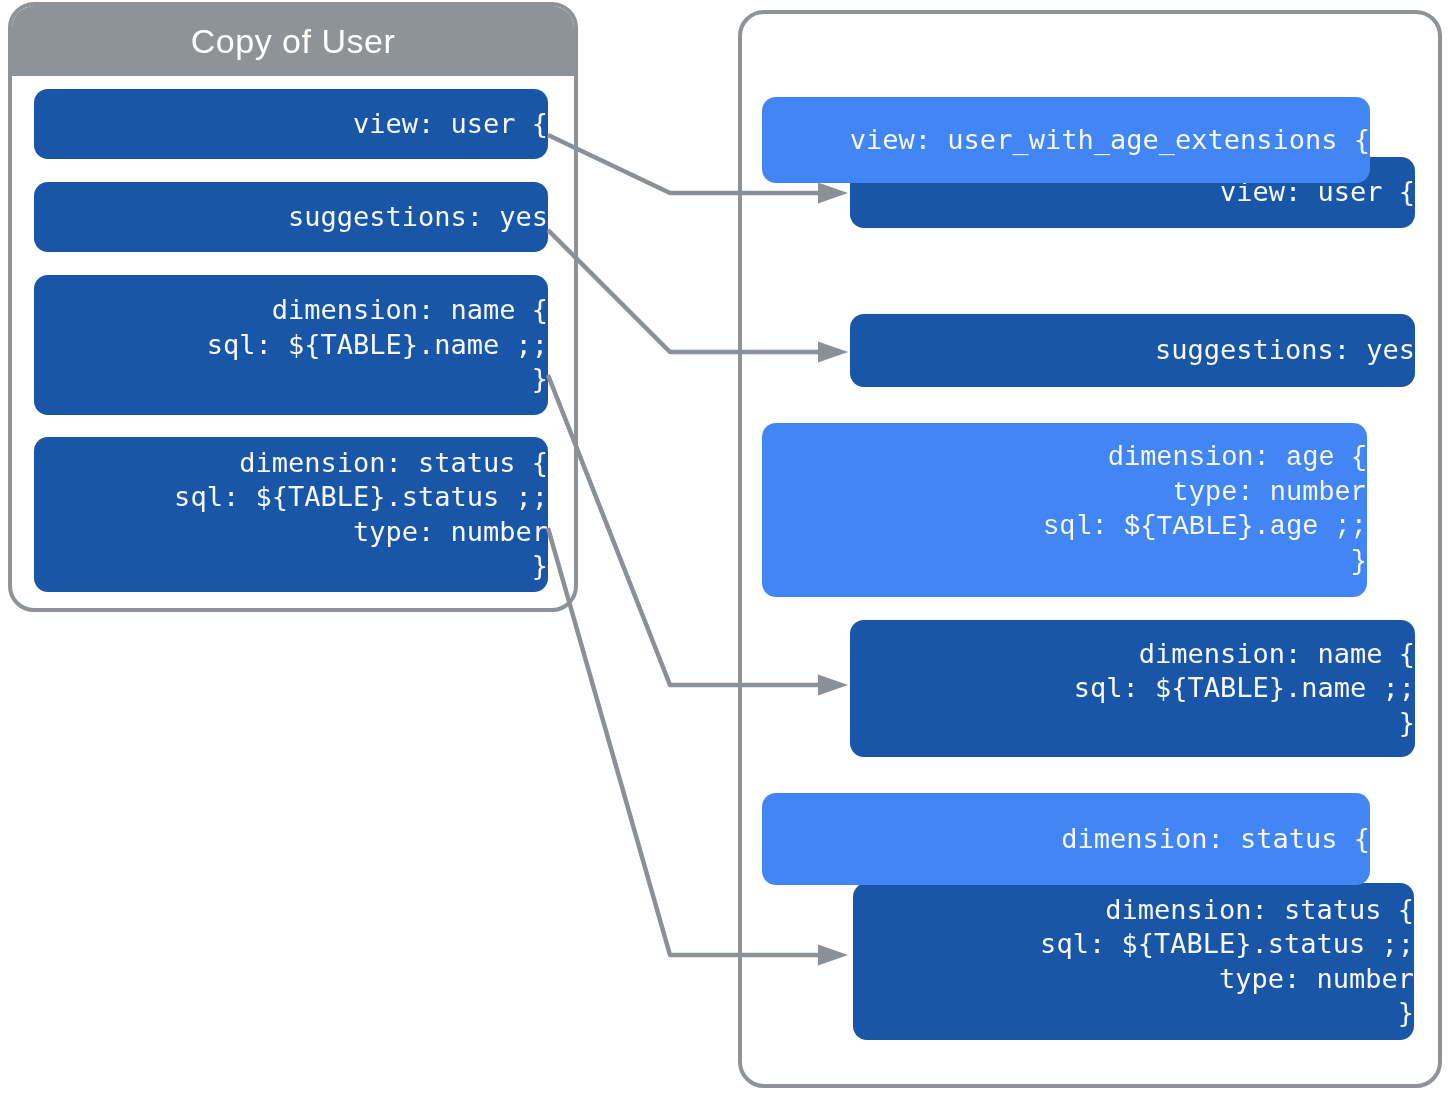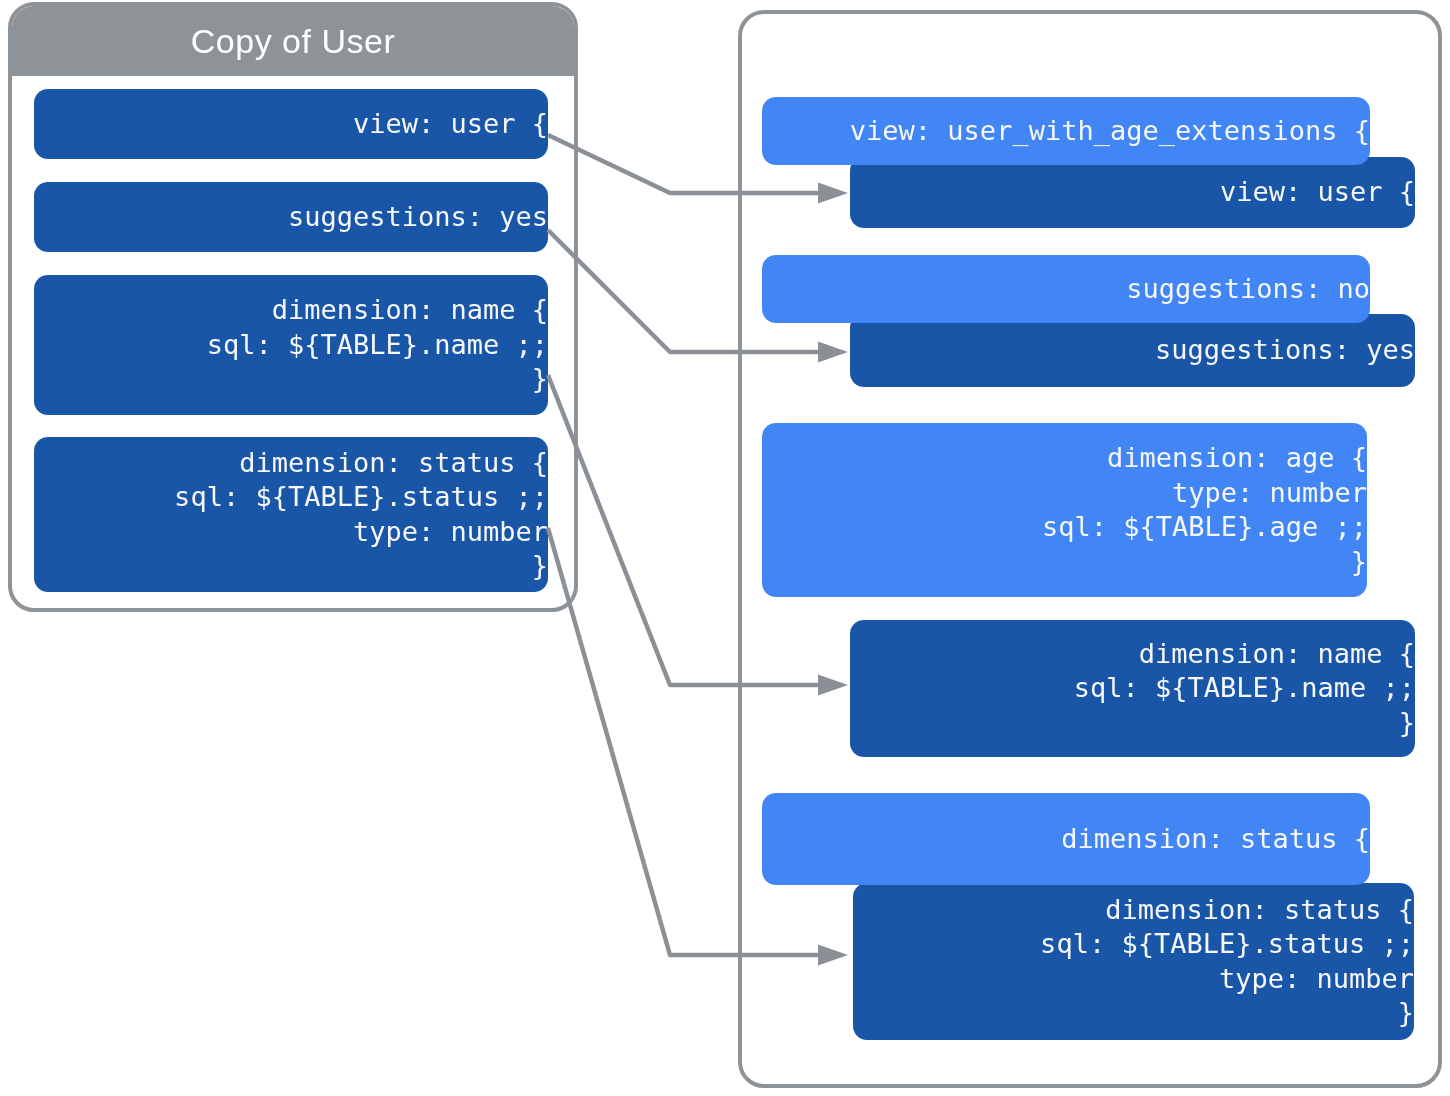--- a/index.html
+++ b/index.html
@@ -55,25 +55,25 @@
   .light { background: var(--light-blue); z-index: 2; }
 
   
   .lb { left: 22px; width: 514px; padding-left: 25px; }
   .lb1 { top: 83px;  height: 70px; }
   .lb2 { top: 176px; height: 70px; }
   .lb3 { top: 269px; height: 140px; }
   .lb4 { top: 431px; height: 155px; }
 
   
-  .rb-view-light   { left: 20px;  top: 83px;  width: 608px; height: 68px;  padding-left: 40px; }
+  .rb-view-light   { left: 20px;  top: 83px;  width: 608px; height: 86px;  padding-left: 40px; }
   .rb-view-dark    { left: 108px; top: 143px; width: 565px; height: 71px;  padding-left: 20px; }
   .rb-sugg-light   { left: 20px;  top: 241px; width: 608px; height: 68px;  padding-left: 40px; }
   .rb-sugg-dark    { left: 108px; top: 300px; width: 565px; height: 73px;  padding-left: 20px; }
-  .rb-age-light    { left: 20px;  top: 409px; width: 605px; height: 174px; padding-left: 40px; }
+  .rb-age-light    { left: 20px;  top: 409px; width: 605px; height: 174px; padding-left: 40px; font-family: Liberation Mono, monospace; }
   .rb-name-dark    { left: 108px; top: 606px; width: 565px; height: 137px; padding-left: 28px; }
   .rb-status-light { left: 20px;  top: 779px; width: 608px; height: 92px;  padding-left: 24px; }
   .rb-status-dark  { left: 111px; top: 869px; width: 561px; height: 157px; padding-left: 26px; }
 
   #arrow-layer {
     position: absolute;
     left: 0; top: 0;
     width: 1450px;
     height: 1096px;
     z-index: 3;
@@ -120,23 +120,20 @@
     <div class="code-block dark rb-view-dark">
       <div>view: user {</div>
     </div>
     <div class="code-block light rb-view-light">
       <div>view: user_with_age_extensions {</div>
     </div>
 
     <div class="code-block dark rb-sugg-dark">
       <div>suggestions: yes</div>
     </div>
-    <div class="code-block light rb-sugg-light">
-      <div>suggestions: no</div>
-    </div>
 
     <div class="code-block light rb-age-light">
       <div>dimension: age {</div>
       <div>     type: number</div>
       <div>     sql: ${TABLE}.age ;;</div>
       <div>}</div>
     </div>
 
     <div class="code-block dark rb-name-dark">
       <div>dimension: name {</div>

